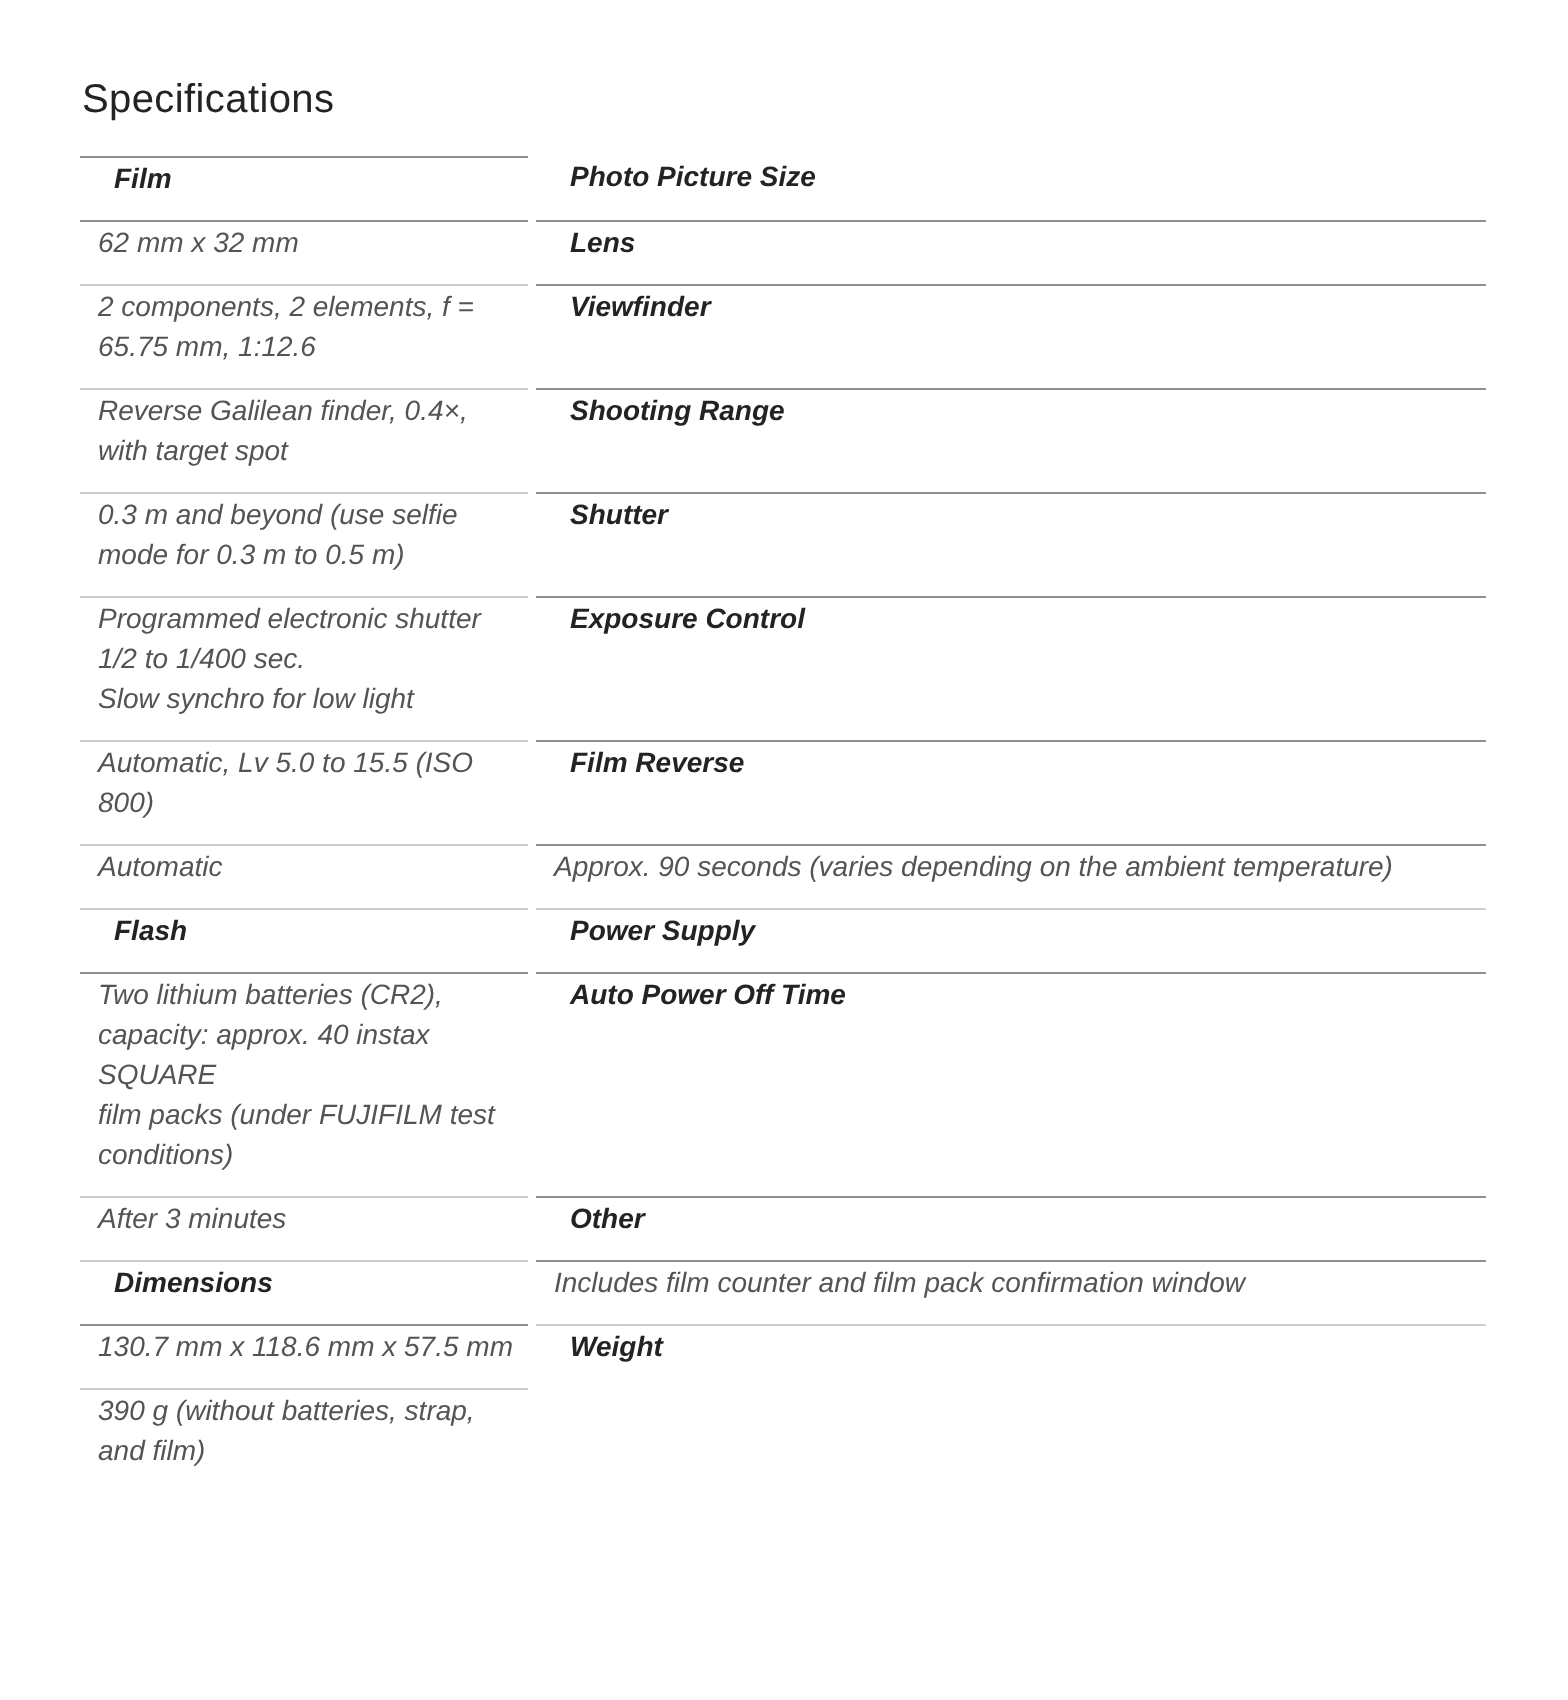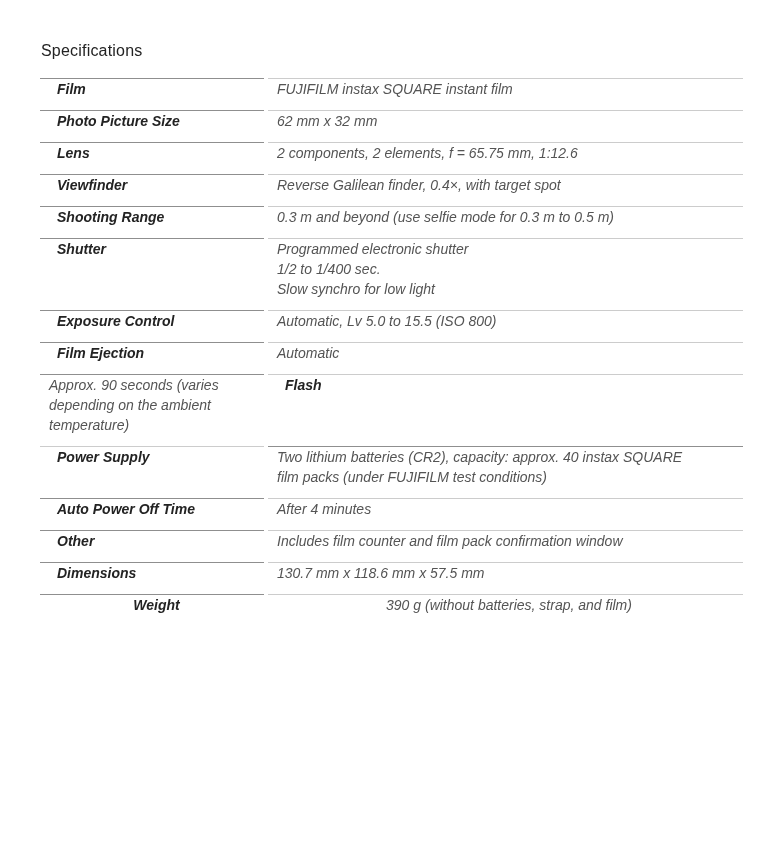--- a/index.html
+++ b/index.html
@@ -16,21 +16,21 @@
   }
   .page {
     padding-left: 40px;
     padding-right: 41px;
   }
   .page-title {
     margin: 0;
     padding-top: 38px;
     padding-bottom: 15px;
     padding-left: 1px;
-    font-size: 16px;
+    font-size: 20px;
     line-height: 25px;
     font-weight: 400;
     color: var(--title-color, #232323);
     letter-spacing: 0.2px;
   }
   .spec-table {
     display: grid;
     grid-template-columns: 224px 475px;
     column-gap: 4px;
     width: 703px;
@@ -58,32 +58,30 @@
   }
   .label-cell.first {
     border-top: 1px solid var(--label-border, #8f8f8f);
   }
   .value-cell.first {
     border-top: 1px solid var(--value-border, #cccccc);
   }
   .label-cell.last,
   .value-cell.last {
     border-bottom: none;
-    text-align: center;
   }
 </style>
 </head>
 <body style="background: rgb(255, 255, 255);">
 
 <div class="page">
   <h2 class="page-title">Specifications</h2>
 
   <div class="spec-table">
   <div class="cell label-cell first">Film</div>
-  <div class="cell value-cell first">FUJIFILM instax SQUARE instant film</div>
 
   <div class="cell label-cell">Photo Picture Size</div>
   <div class="cell value-cell">62 mm x 32 mm</div>
 
   <div class="cell label-cell">Lens</div>
   <div class="cell value-cell">2 components, 2 elements, f = 65.75 mm, 1:12.6</div>
 
   <div class="cell label-cell">Viewfinder</div>
   <div class="cell value-cell">Reverse Galilean finder, 0.4×, with target spot</div>
 
@@ -91,36 +89,36 @@
   <div class="cell value-cell">0.3 m and beyond (use selfie mode for 0.3 m to 0.5 m)</div>
 
   <div class="cell label-cell">Shutter</div>
   <div class="cell value-cell">Programmed electronic shutter
 1/2 to 1/400 sec.
 Slow synchro for low light</div>
 
   <div class="cell label-cell">Exposure Control</div>
   <div class="cell value-cell">Automatic, Lv 5.0 to 15.5 (ISO 800)</div>
 
-  <div class="cell label-cell">Film Ejection</div>
+  <div class="cell label-cell">Film Reverse</div>
   <div class="cell value-cell">Automatic</div>
 
   <div class="cell value-cell">Approx. 90 seconds (varies depending on the ambient temperature)</div>
 
   <div class="cell label-cell">Flash</div>
 
   <div class="cell label-cell">Power Supply</div>
   <div class="cell value-cell">Two lithium batteries (CR2), capacity: approx. 40 instax SQUARE
 film packs (under FUJIFILM test conditions)</div>
 
   <div class="cell label-cell">Auto Power Off Time</div>
-  <div class="cell value-cell">After 4 minutes</div>
+  <div class="cell value-cell">After 3 minutes</div>
 
   <div class="cell label-cell">Other</div>
+  <div class="cell label-cell">Dimensions</div>
+
   <div class="cell value-cell">Includes film counter and film pack confirmation window</div>
-
-  <div class="cell label-cell">Dimensions</div>
   <div class="cell value-cell">130.7 mm x 118.6 mm x 57.5 mm</div>
 
   <div class="cell label-cell last">Weight</div>
   <div class="cell value-cell last">390 g (without batteries, strap, and film)</div>
 </div>
 </div>
 
 </body></html>

